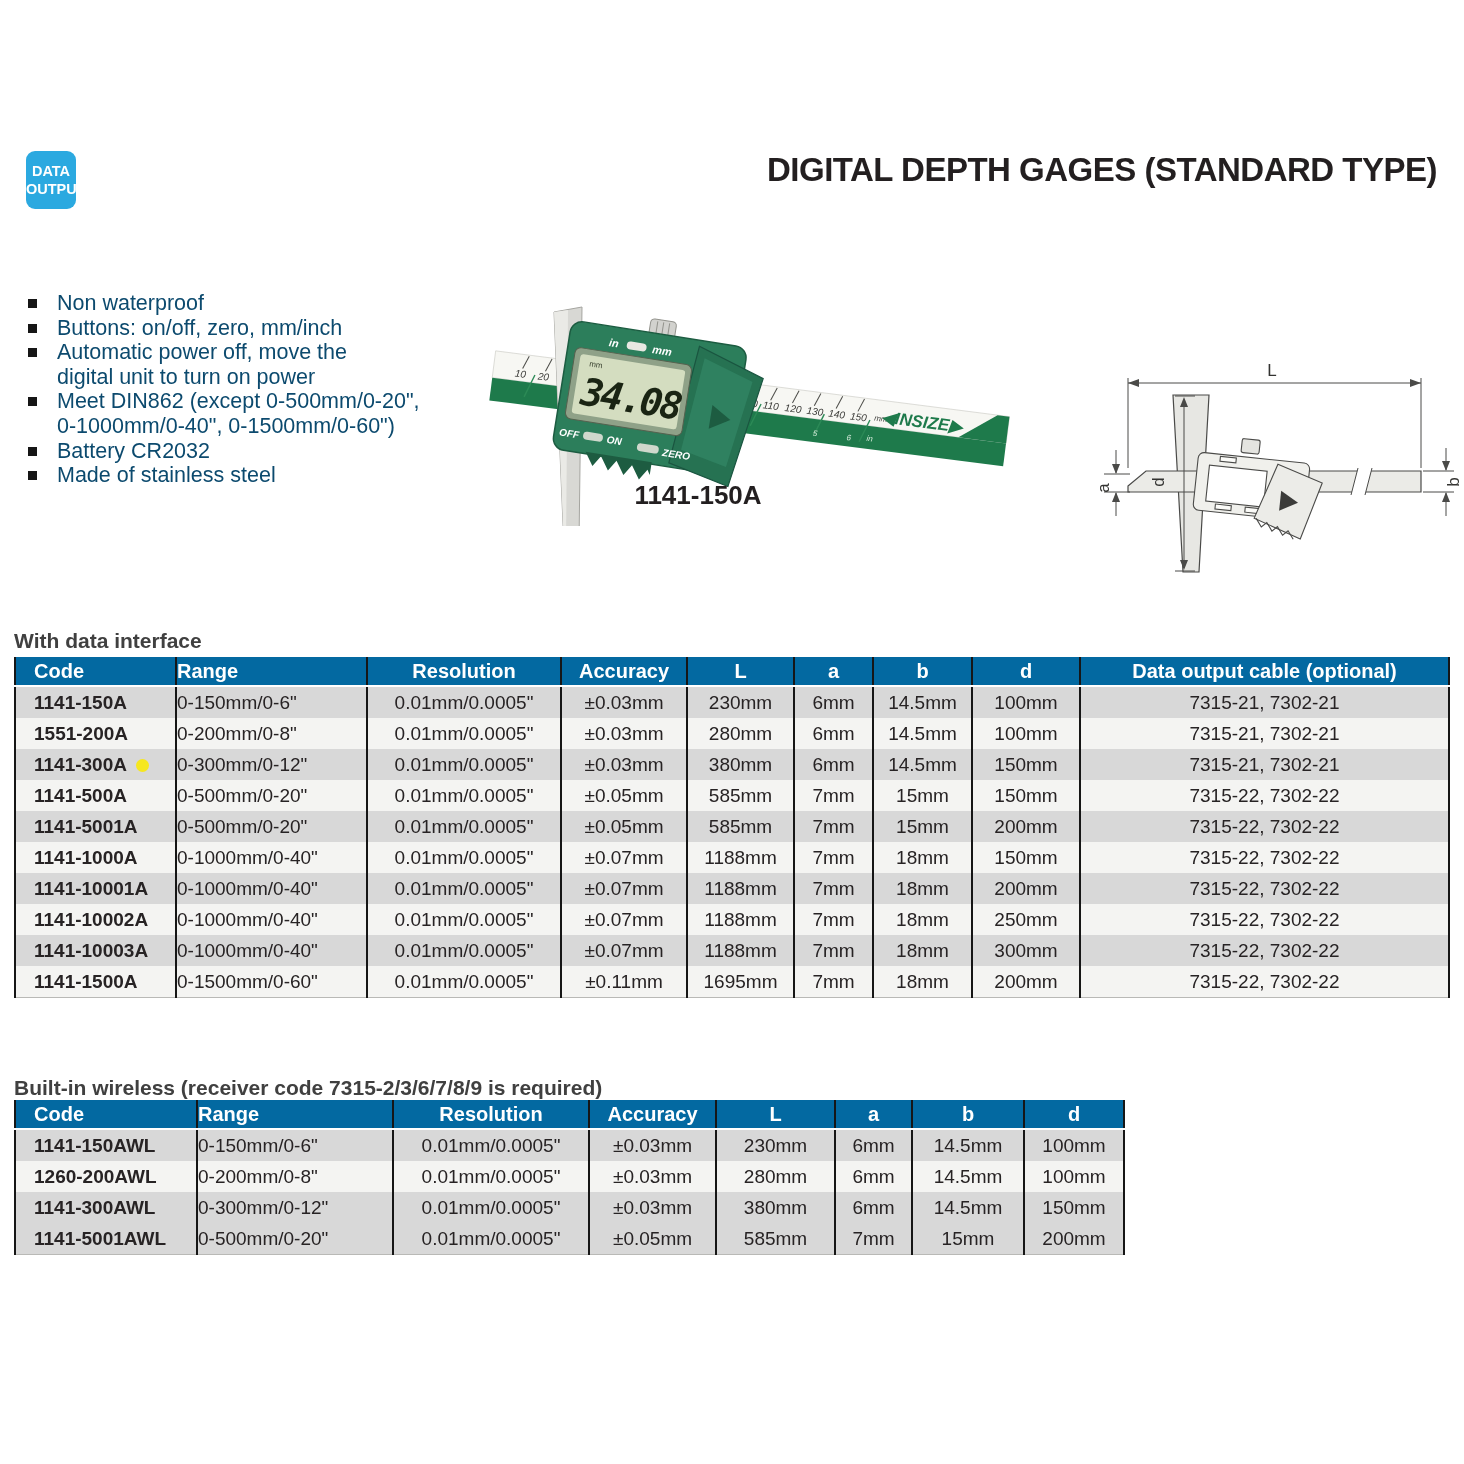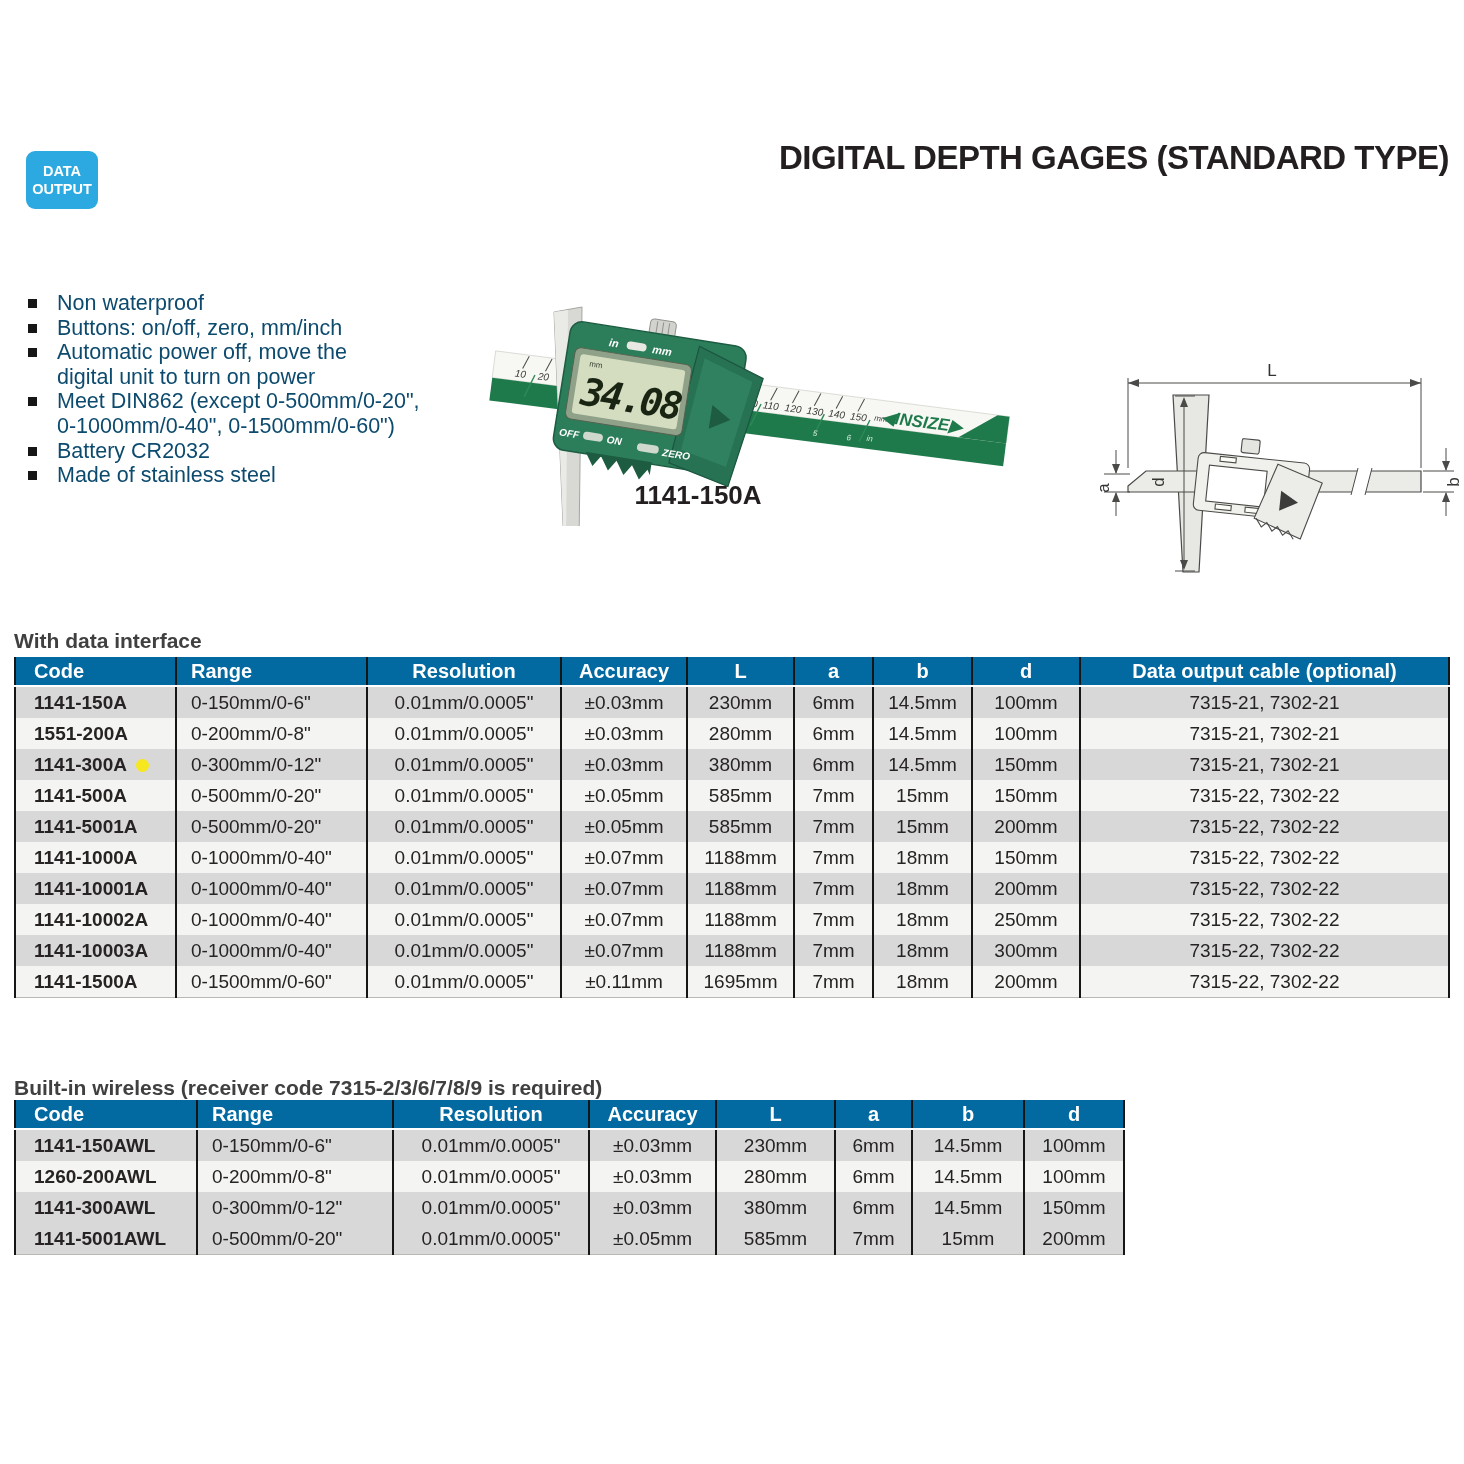--- a/index.html
+++ b/index.html
@@ -1,25 +1,25 @@
 <!DOCTYPE html>
 <html><head>
 <meta charset="utf-8">
 <style>
   html,body{margin:0;padding:0;background:#fff;}
   .page{position:relative;width:1464px;height:1464px;background:#ffffff;overflow:hidden;
         font-family:"Liberation Sans", sans-serif;color:#272324;}
 
   
-  .badge{position:absolute;left:26px;top:151px;width:72px;height:58px;background:#2BA9E0;
+  .badge{position:absolute;left:26px;top:151px;width:50px;height:58px;background:#2BA9E0;
          border-radius:9px;color:#fff;font-weight:bold;font-size:14.5px;line-height:18px;
-         display:flex;flex-direction:column;align-items:center;justify-content:center;text-align:center;}
-
-  
-  .title{position:absolute;right:15px;top:139px;margin:0;font-size:33px;font-weight:bold;
+         display:flex;flex-direction:column;justify-content:center;text-align:center;}
+
+  
+  .title{position:absolute;right:15px;top:139px;margin:12px;font-size:33px;font-weight:bold;
          color:#231f20;letter-spacing:-0.5px;white-space:nowrap;}
 
   
   .features{position:absolute;left:26px;top:291px;margin:0;padding:0;list-style:none;}
   .features li{position:relative;font-size:21.5px;line-height:24.6px;color:#0c4a6e;padding-left:31px;white-space:nowrap;}
   .features li.b::before{content:"";position:absolute;left:2px;top:8px;width:9px;height:9px;background:#161616;}
 
   
   .photo{position:absolute;left:476px;top:294px;}
   .caption{position:absolute;left:548px;top:480px;width:300px;text-align:center;
@@ -33,21 +33,21 @@
   
   .tablewrap{position:absolute;left:14px;}
   #t1{top:657px;} #t2{top:1100px;}
   table.tbl{border-collapse:collapse;table-layout:fixed;border-bottom:1px solid #b9b9b6;}
   table.tbl th{background:#0369a1;color:#ffffff;font-size:20px;font-weight:bold;height:28px;
                border-bottom:2px solid #ffffff;}
   table.tbl td{font-size:19px;height:31px;color:#272324;overflow:hidden;white-space:nowrap;}
   table.tbl th,table.tbl td{border-left:2px solid #161616;text-align:center;padding:0;}
   table.tbl th:last-child,table.tbl td:last-child{border-right:2px solid #161616;}
   table.tbl th.h0,table.tbl td.c0{text-align:left;padding-left:18px;}
-  table.tbl th.h1,table.tbl td.c1{text-align:left;padding-left:14px;}
+  table.tbl th.h1,table.tbl td.c1{text-align:left;}
   table.tbl td.c0{font-weight:bold;}
   #t1 td.c8{font-weight:normal;}
   tr.odd td{background:#D8D8D8;}
   tr.even td{background:#F4F4F2;}
   .dot{display:inline-block;width:13px;height:13px;border-radius:50%;background:#F6E71E;
        margin-left:9px;vertical-align:-1px;}
 </style>
 </head>
 <body>
 

